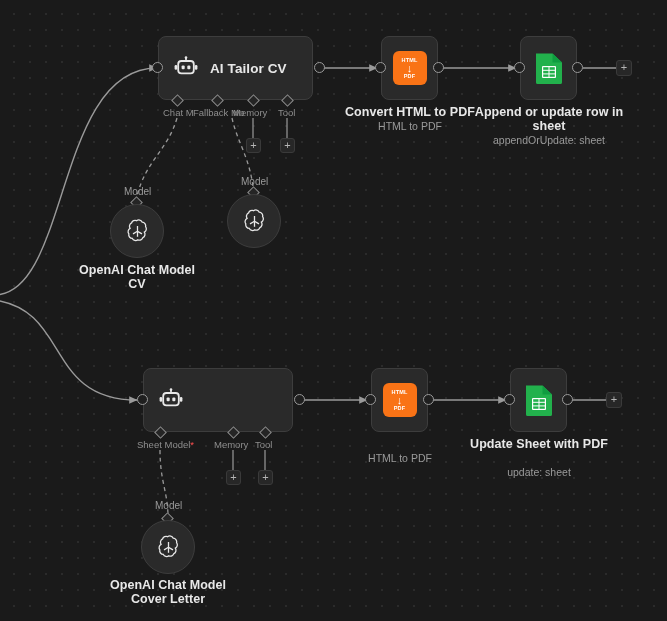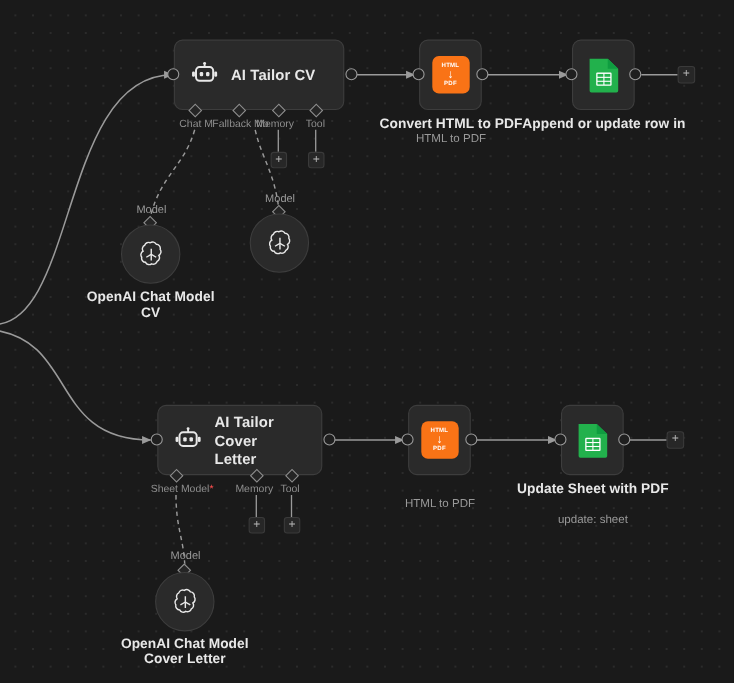--- a/index.html
+++ b/index.html
@@ -264,20 +264,22 @@
         <rect x="15.5" y="19.8" width="5.3" height="2.6" fill="#22b14c"></rect>
         <rect x="9.2" y="23.4" width="5.3" height="2.4" fill="#22b14c"></rect>
         <rect x="15.5" y="23.4" width="5.3" height="2.4" fill="#22b14c"></rect>
       </svg>
     </span>
   </div>
   <div class="port-circle" style="left:514px; top:62px;"></div>
   <div class="port-circle" style="left:572px; top:62px;"></div>
 
   <div class="caption" style="left:473px; top:105px; width:152px;">Append or update row in</div>
+  <div class="caption" style="left:473px; top:119px; width:152px;">sheet</div>
+  <div class="subcaption" style="left:473px; top:134px; width:152px;">appendOrUpdate: sheet</div>
 
   <div class="plus-btn endcap" style="left:616px; top:60px;">+</div>
 
   <div class="port-label port-label-big" style="left:124px; top:186px;">Model</div>
   <div class="port-diamond" style="left:132px; top:198px;"></div>
   <div class="circle-node" style="left:110px; top:204px;">
     <span style="display:inline-flex;">
       <svg width="27" height="27" viewBox="0 0 24 24" fill="none" stroke="#e8e8e8" stroke-width="1.15">
         <path d="M11.2 2.4a3.3 3.3 0 0 1 4.9 1.2 3.3 3.3 0 0 1 3.1 4.1 3.3 3.3 0 0 1 -1.1 4.9 3.3 3.3 0 0 1 -1.3 4.8 3.3 3.3 0 0 1 -4.5 2 3.3 3.3 0 0 1 -4.9 -1.2 3.3 3.3 0 0 1 -3.1 -4.1 3.3 3.3 0 0 1 1.1 -4.9 3.3 3.3 0 0 1 1.3 -4.8 3.3 3.3 0 0 1 4.5 -2 Z"></path>
         <path d="M12 7.2 v4.6 l4 2.3"></path>
@@ -306,24 +308,20 @@
     <span style="display:inline-flex;">
       <svg width="26" height="26" viewBox="0 0 26 26" fill="none">
         <path d="M13 3.2 v2.4" stroke="#e8e8e8" stroke-width="1.7" stroke-linecap="round"></path>
         <circle cx="13" cy="2.6" r="1.3" fill="#e8e8e8"></circle>
         <rect x="5.2" y="6" width="15.6" height="12.4" rx="3.2" stroke="#e8e8e8" stroke-width="1.8"></rect>
         <rect x="1.6" y="10" width="2.6" height="4.8" rx="1.2" fill="#e8e8e8"></rect>
         <rect x="21.8" y="10" width="2.6" height="4.8" rx="1.2" fill="#e8e8e8"></rect>
         <rect x="8.6" y="10.4" width="3.1" height="3.9" rx="1.1" fill="#e8e8e8"></rect>
         <rect x="14.3" y="10.4" width="3.1" height="3.9" rx="1.1" fill="#e8e8e8"></rect>
       </svg>
-    </span>
-    <span style="display:flex; flex-direction:column;">
-      <span class="node-title-inline">AI Tailor Cover</span>
-      <span class="node-title-inline">Letter</span>
     </span>
   </div>
 
   <div class="port-circle" style="left:137px; top:394px;"></div>
   <div class="port-circle" style="left:294px; top:394px;"></div>
 
   <div class="port-diamond" style="left:156px; top:428px;"></div>
   <div class="port-diamond" style="left:229px; top:428px;"></div>
   <div class="port-diamond" style="left:261px; top:428px;"></div>
 

